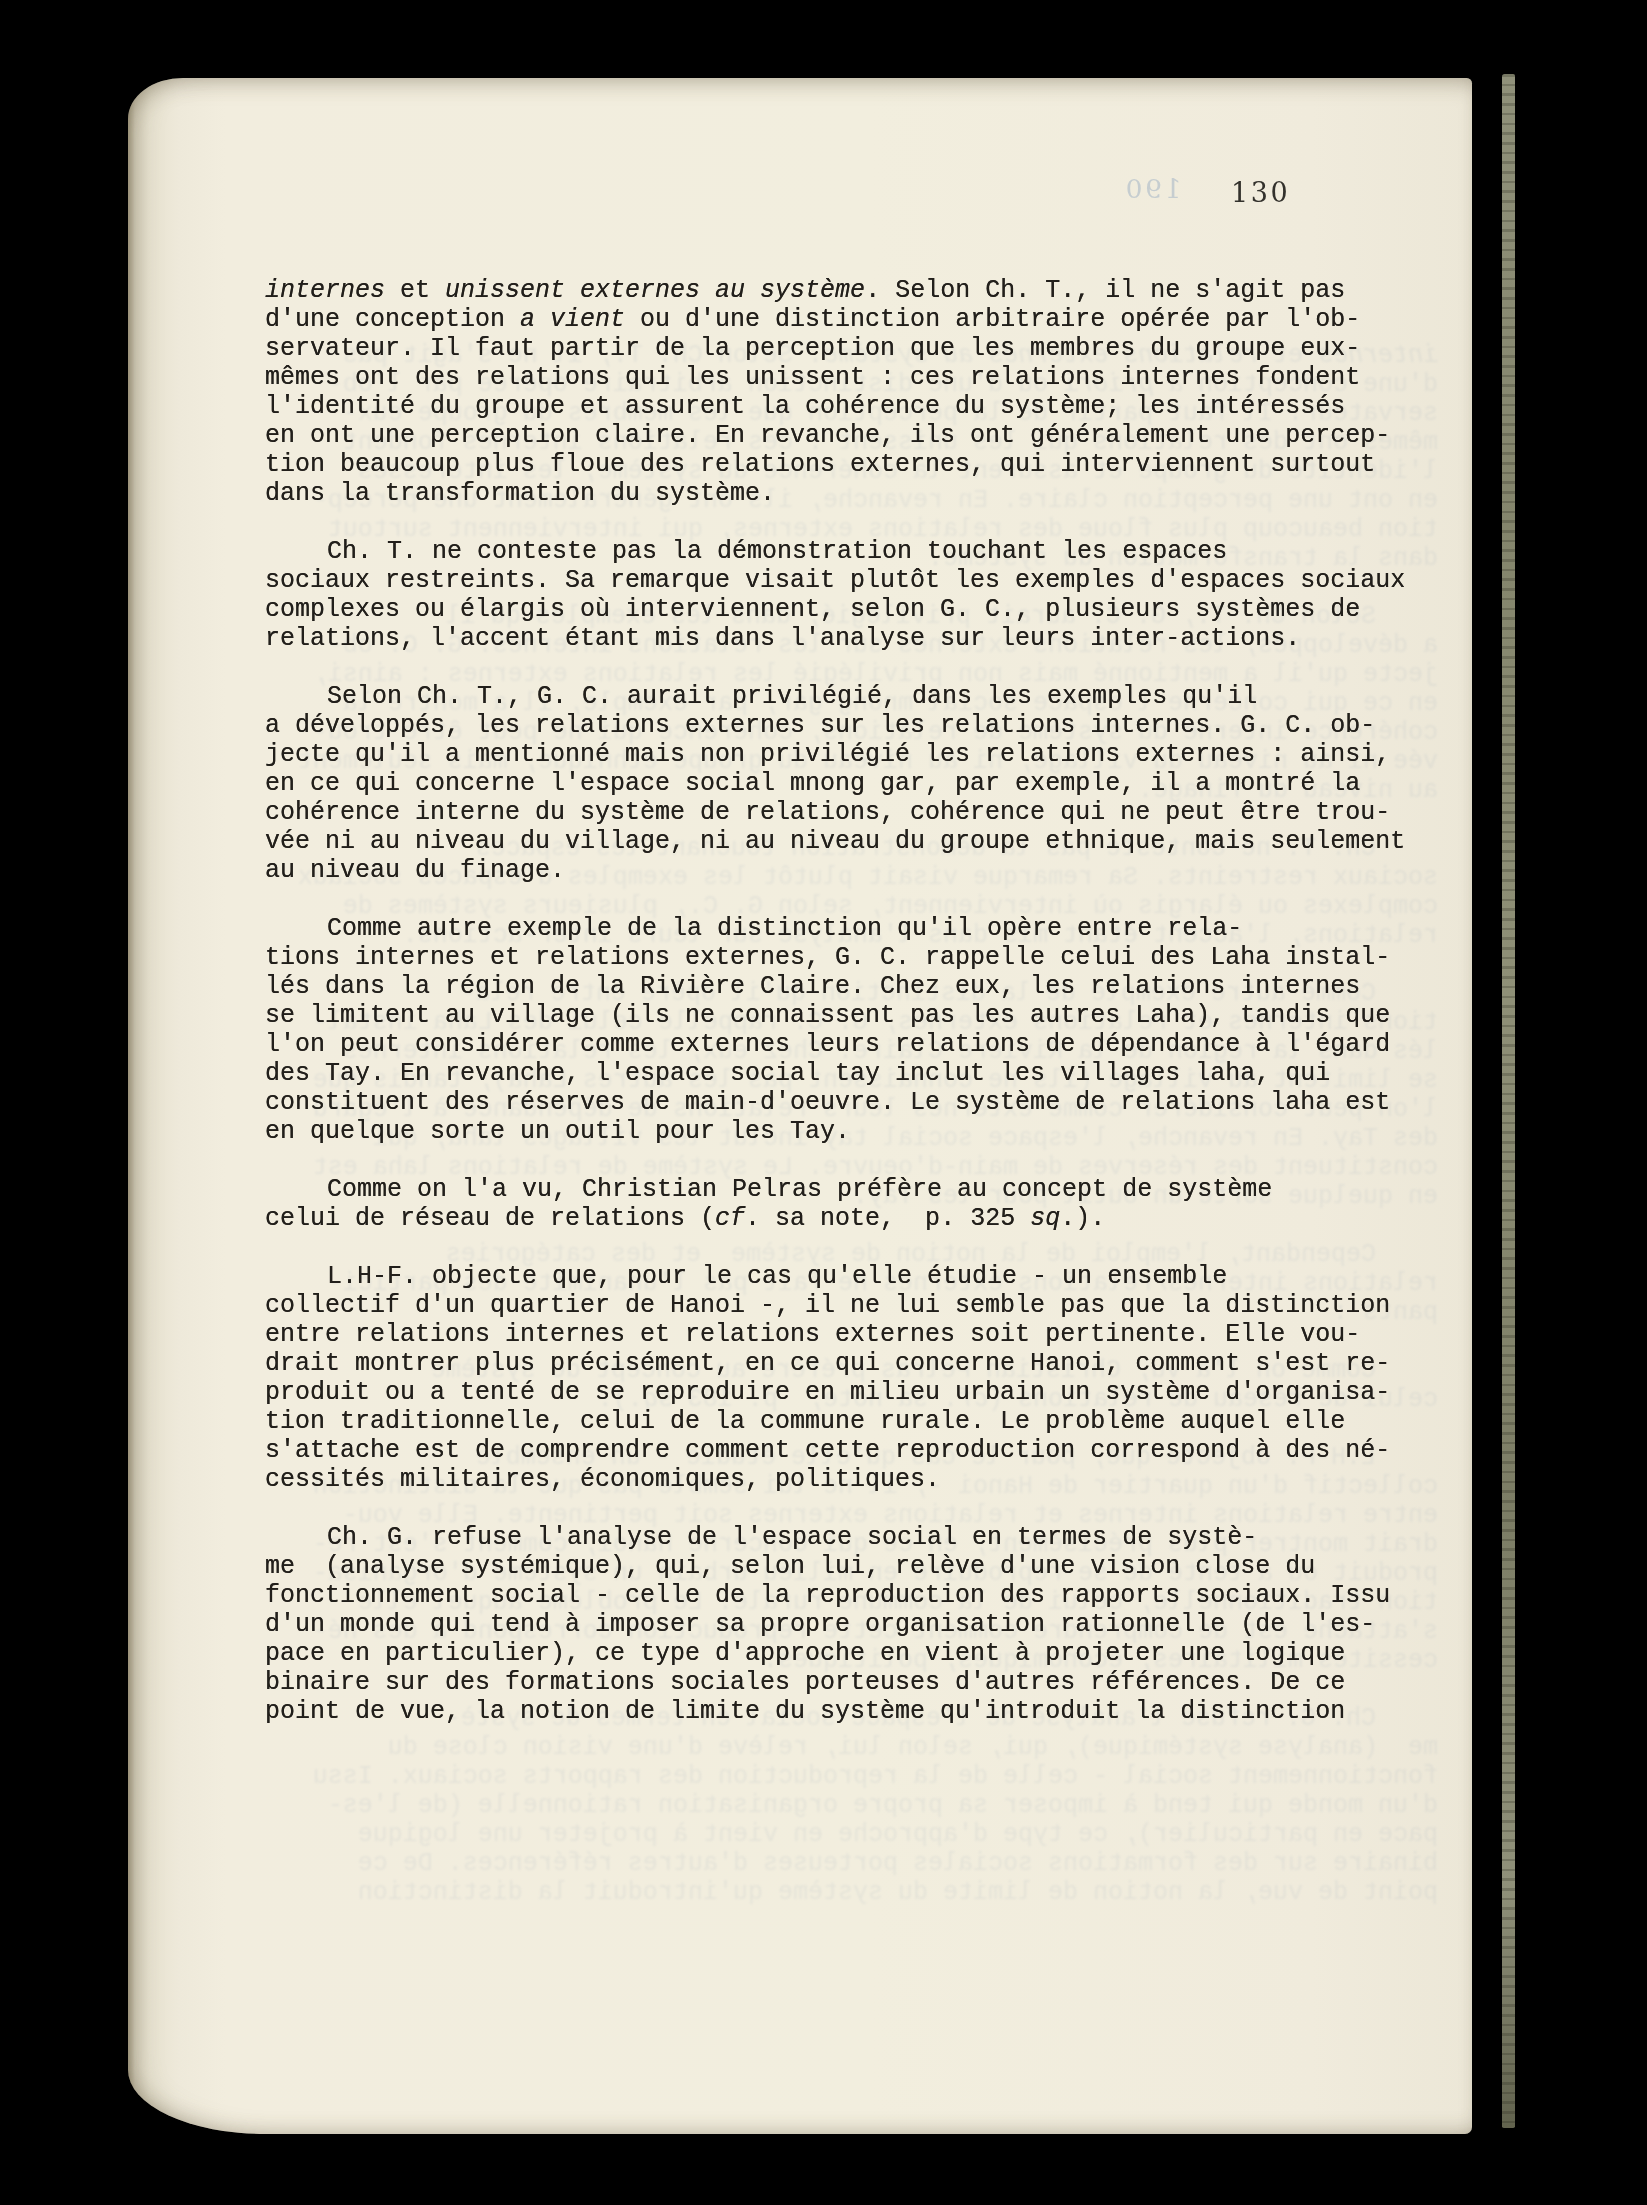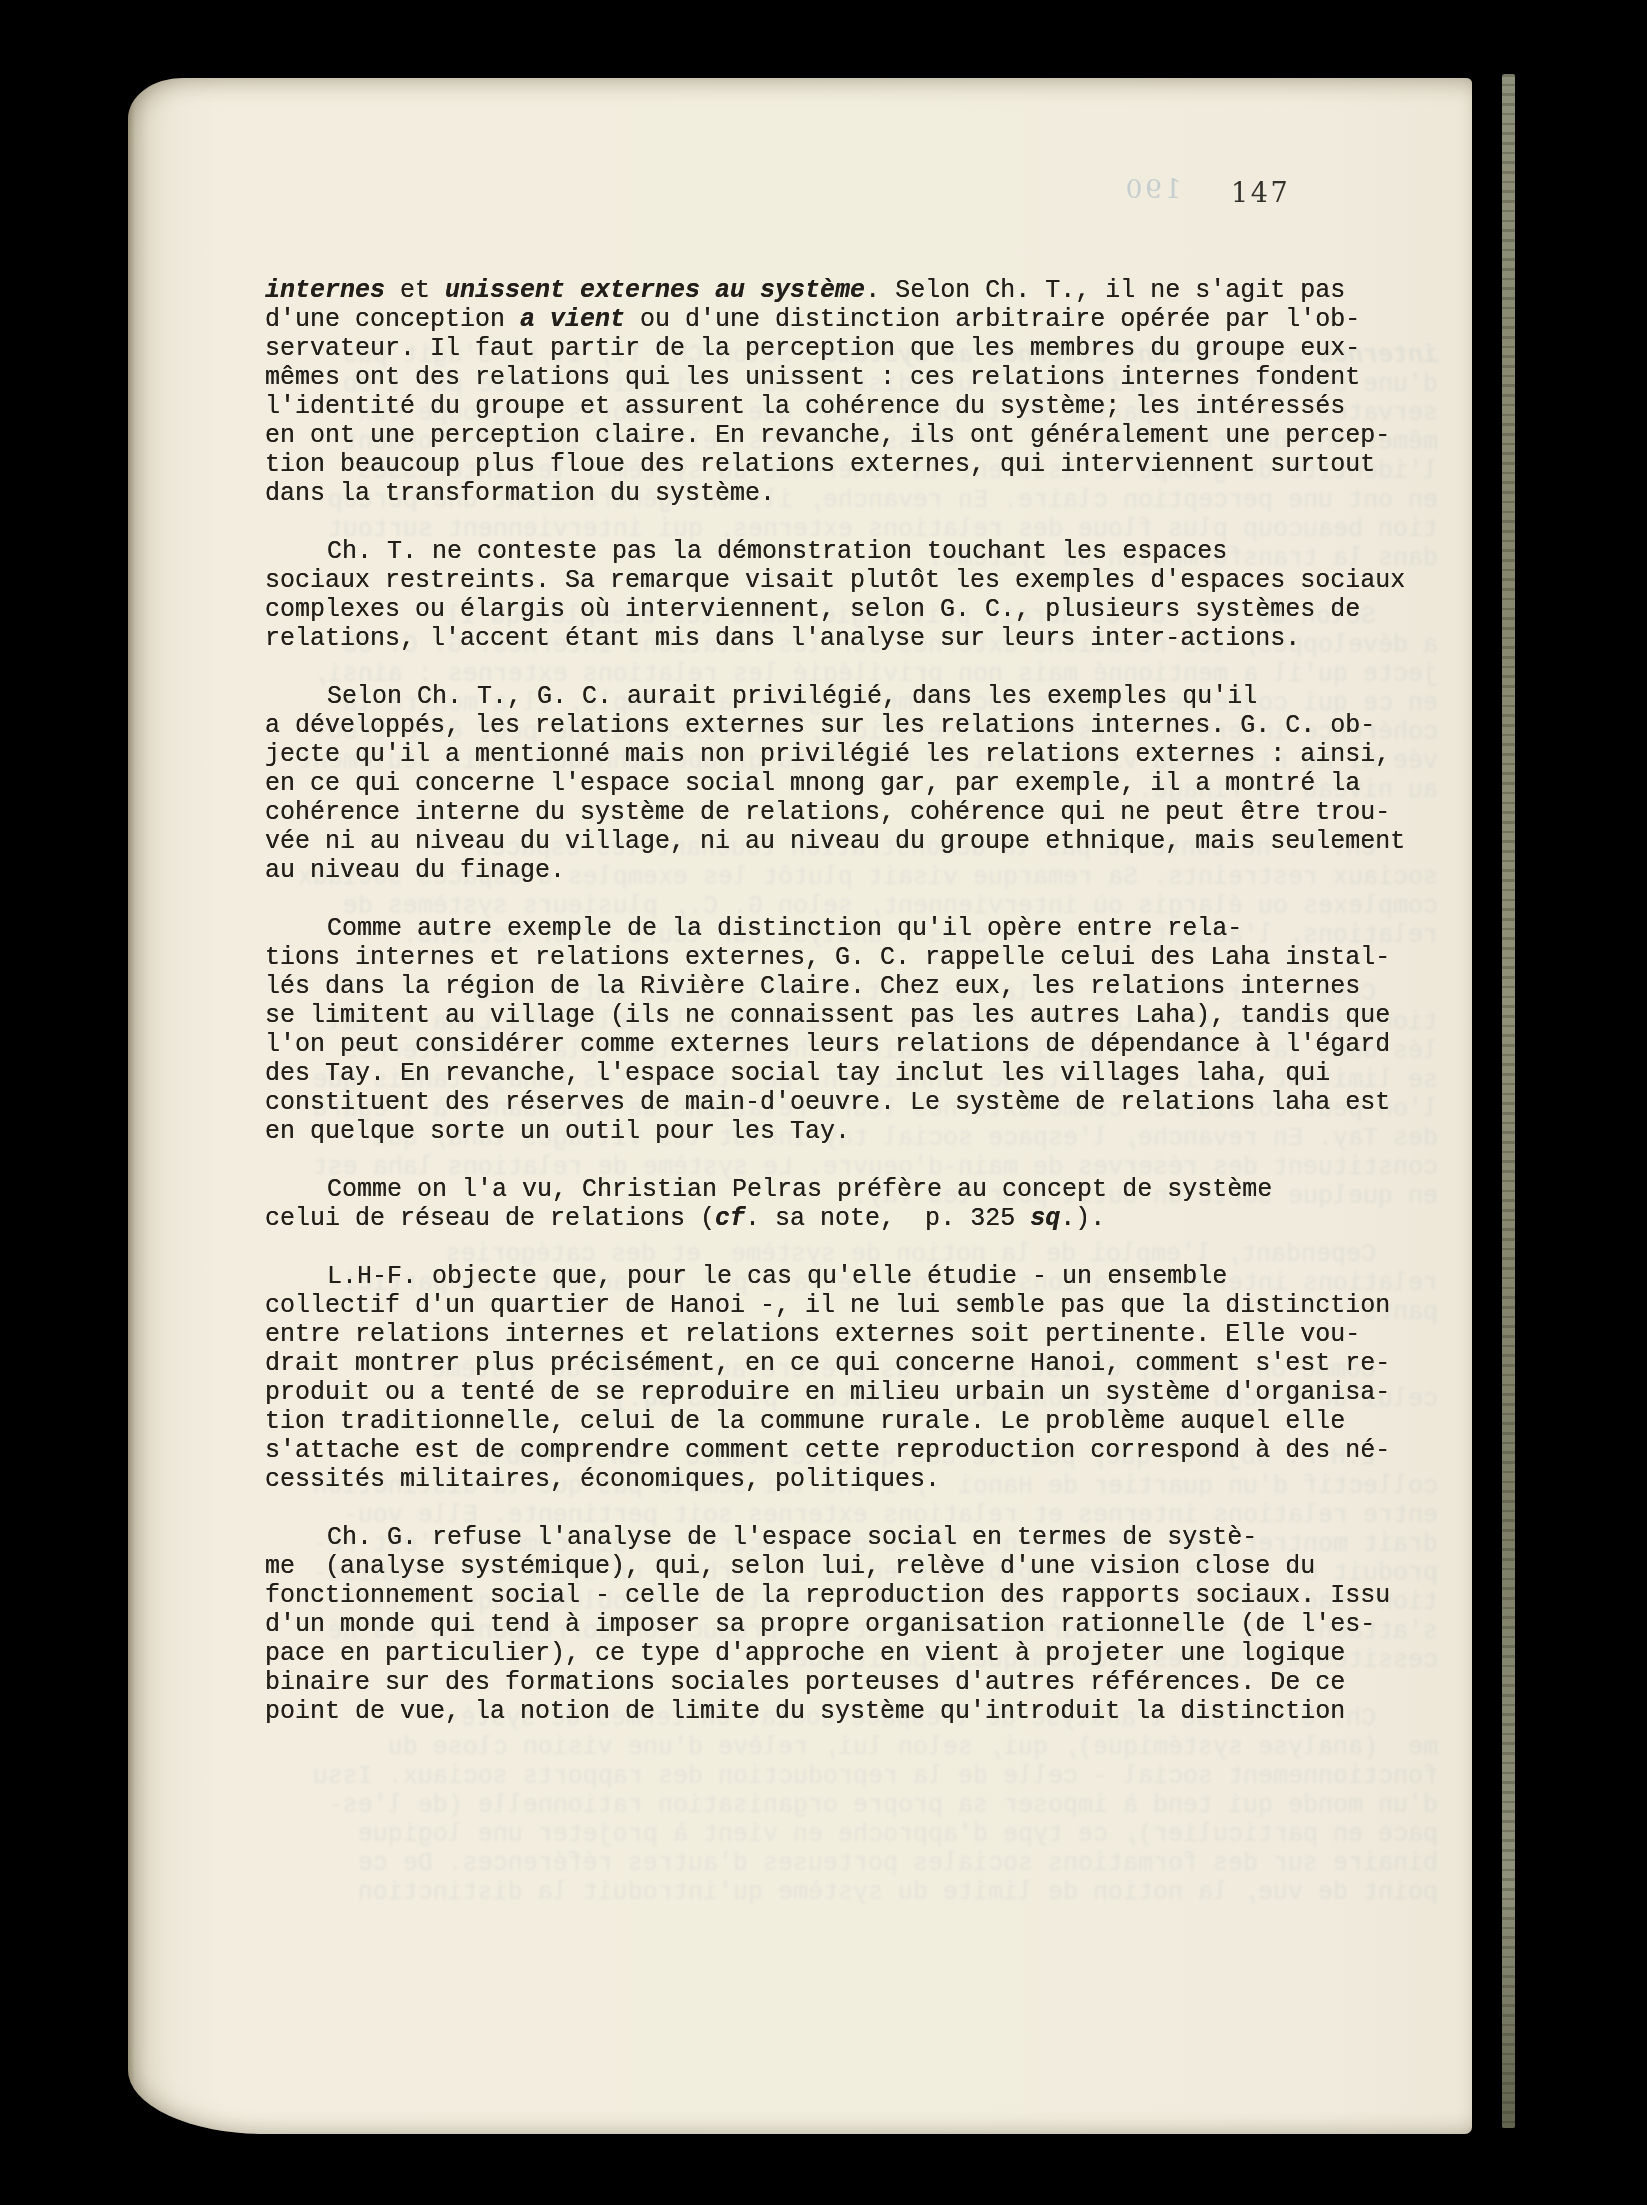--- a/index.html
+++ b/index.html
@@ -49,37 +49,37 @@
     font-family:"DejaVu Serif","Liberation Serif",serif;
     font-size:26.5px;color:#9db0c4;letter-spacing:2.6px;
     transform:scaleX(-1);opacity:.5;filter:blur(0.5px);
   }
   .textcol{
     position:absolute;left:137px;top:198px;width:1173px;
     font-size:25px;line-height:29px;color:#221f1b;
   }
   .textcol .para{margin:0 0 29px 0;white-space:pre;}
   .textcol .para.indent{text-indent:62px;}
-  .textcol .em{font-style:italic;font-weight:bold;}
+  .textcol .em{font-style:italic;}
   .main{text-shadow:0 0 0.5px rgba(32,29,24,.85);}
   
   .ghost{
     top:263px;color:#7e93ad;opacity:.11;filter:blur(1px);
     transform:scaleX(-1);
   }
 </style>
 </head>
 <body>
 
 <div class="scene">
   <div class="pages-edge"></div>
   <div class="cover-edge"></div>
   <div class="page">
     <div class="ghost-folio">190</div>
-    <div class="folio">147</div>
+    <div class="folio">130</div>
     <div class="textcol ghost">
         <p class="para"><span class="em">internes</span><span> et </span><span class="em">relations externes au système</span><span>. Selon Ch. T., il ne s'agit pas
 d'une conception </span><span class="em">a priori</span><span> ou d'une distinction arbitraire opérée par l'ob-
 servateur. Il faut partir de la perception que les membres du groupe eux-
 mêmes ont des relations qui les unissent : ces relations internes fondent
 l'identité du groupe et assurent la cohérence du système; les intéressés
 en ont une perception claire. En revanche, ils ont généralement une percep-
 tion beaucoup plus floue des relations externes, qui interviennent surtout
 dans la transformation du système.</span></p>
         <p class="para indent"><span>Selon Ch. T., G. C. aurait privilégié, dans les exemples qu'il

